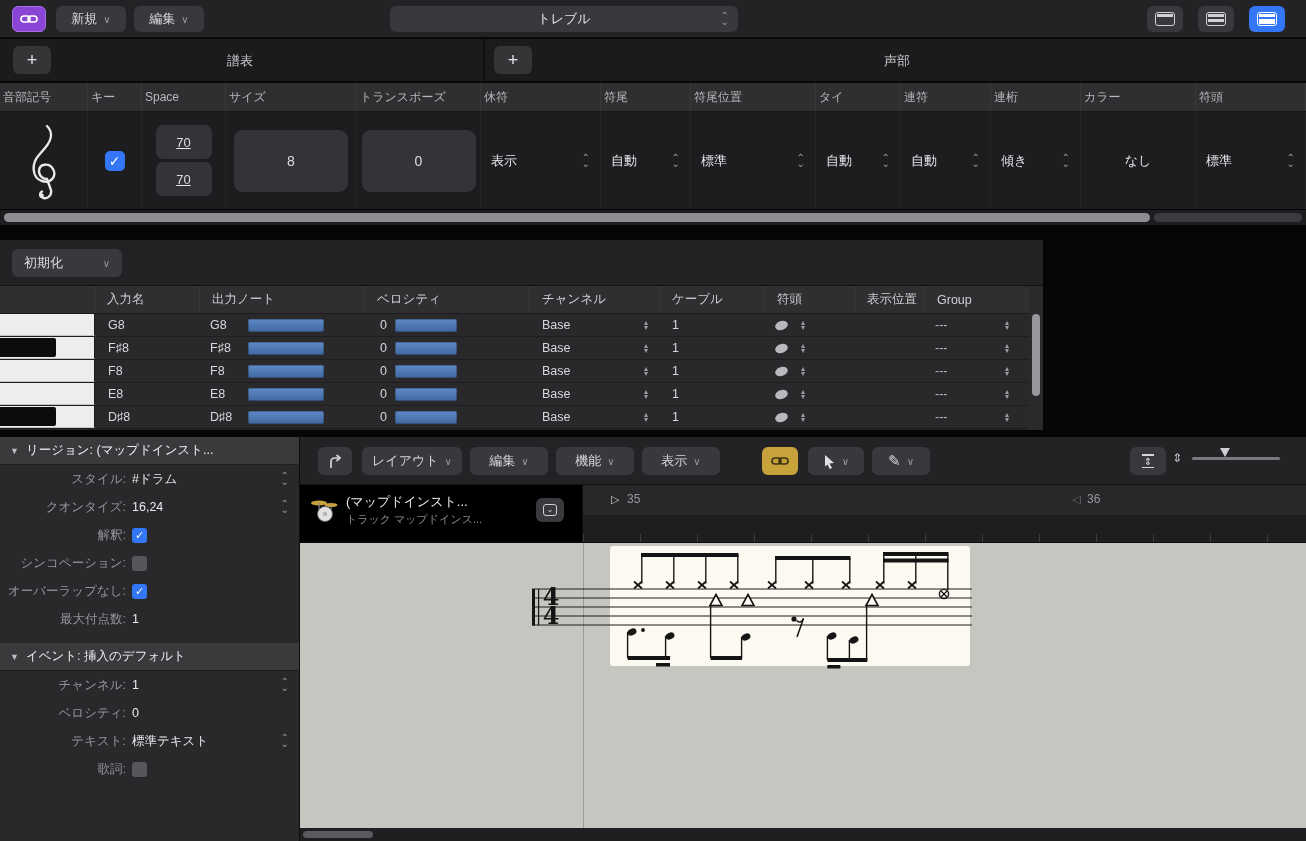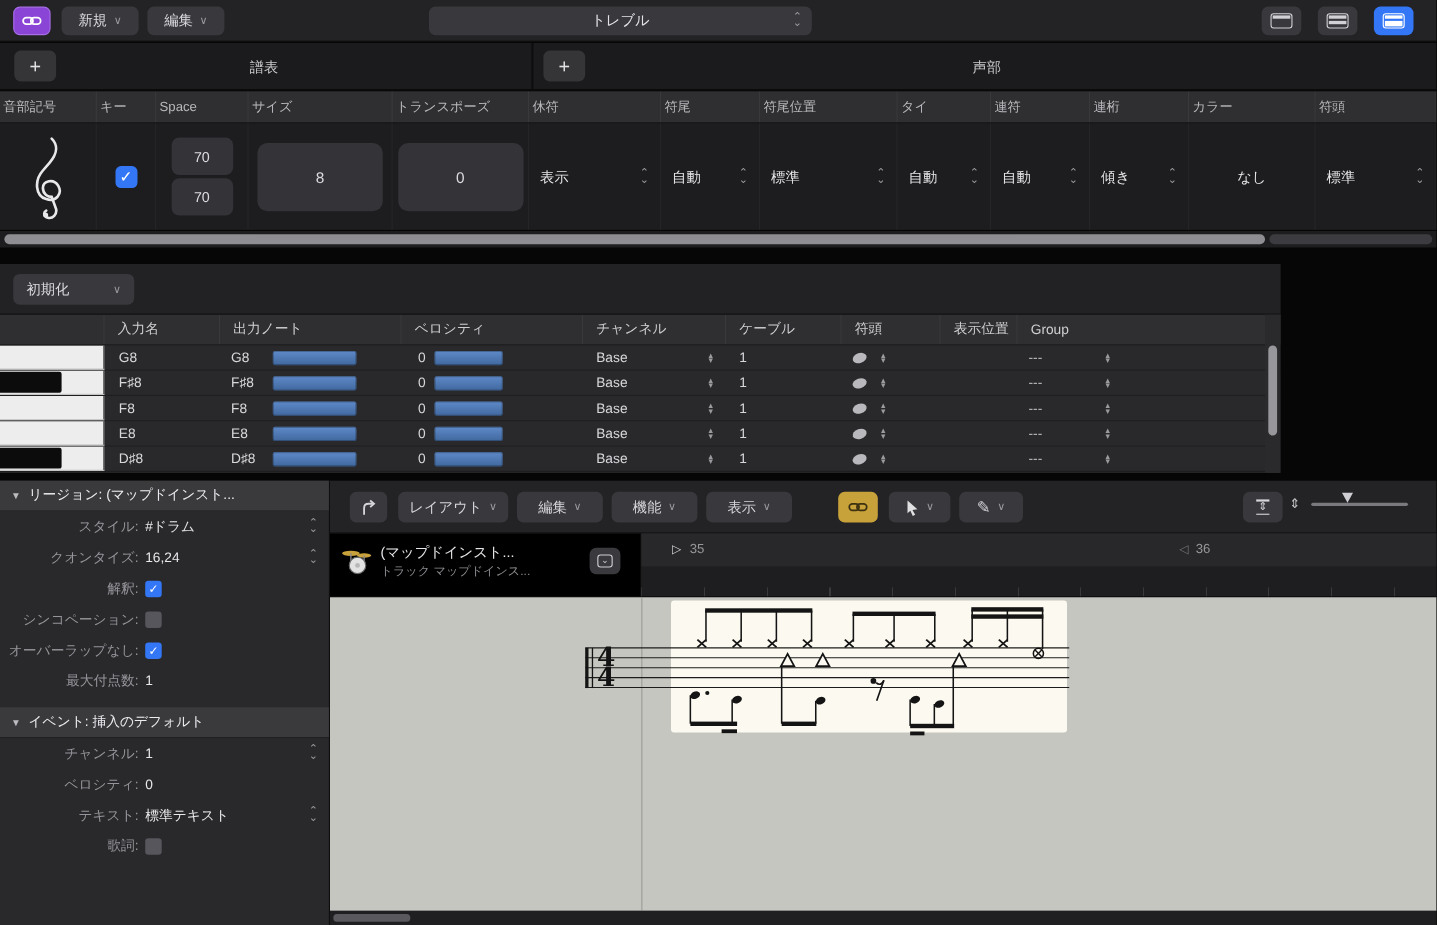--- a/index.html
+++ b/index.html
@@ -63,29 +63,29 @@
           align-items:center; color:#e6e6ea; font-size:13px; }
   .vc { position:relative; height:100%; display:flex; align-items:center;
         border-right:1px solid rgba(255,255,255,0.04); }
   .vc.sel { padding-left:10px; }
   .vc.center { justify-content:center; }
   .vc .updown { position:absolute; right:10px; }
   .box-sm { width:56px; height:34px; background:#333338; border-radius:7px; display:flex;
             align-items:center; justify-content:center; color:#dcdce0; }
   .box-lg { width:114px; height:62px; background:#333338; border-radius:9px; display:flex;
             align-items:center; justify-content:center; font-size:14px; color:#dcdce0; }
-  #space-cell { flex-direction:column; gap:3px; justify-content:center; }
+  #space-cell { flex-direction:column; gap:3px; justify-content:center;text-decoration:underline; }
 
   
   #hscroll { position:absolute; left:0; top:210px; width:1306px; height:15px; background:#1d1d1f; }
   #hscroll .thumb { position:absolute; left:4px; top:3px; width:1146px; height:9px; border-radius:5px; background:#8e8e92; }
   #hscroll .track { position:absolute; left:1154px; right:4px; top:3px; height:9px; border-radius:5px; background:#3c3c40; }
 
   
-  #mapped { position:absolute; left:0; top:240px; width:1164px; height:190px; background:#242426; }
+  #mapped { position:absolute; left:0; top:240px; width:1043px; height:190px; background:#242426; }
   #initrow { position:relative; height:46px; background:#222224; border-bottom:1px solid #121214; }
   #init-btn { position:absolute; left:12px; top:9px; width:110px; height:28px; padding:0 12px; justify-content:space-between; }
   .mgrid { display:grid; grid-template-columns:95px 105px 165px 165px 130px 105px 90px 70px 1fr; }
   #theader { height:28px; background:#2f2f31; border-bottom:1px solid #1b1b1d; align-items:center;
              font-size:12.5px; color:#cfcfd3; }
   #theader .th { padding-left:12px; height:100%; display:flex; align-items:center;
                  border-right:1px solid rgba(255,255,255,0.05); }
   #tbody { position:relative; height:116px; overflow:hidden; }
   .trow { height:23px; align-items:center; color:#d8d8dc; font-size:12.5px; background:#29292b;
           border-bottom:1px solid #1e1e20; }

